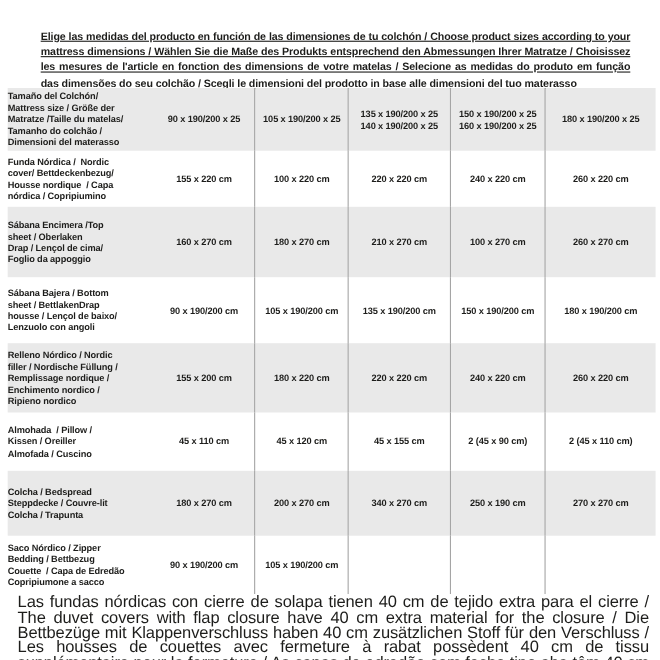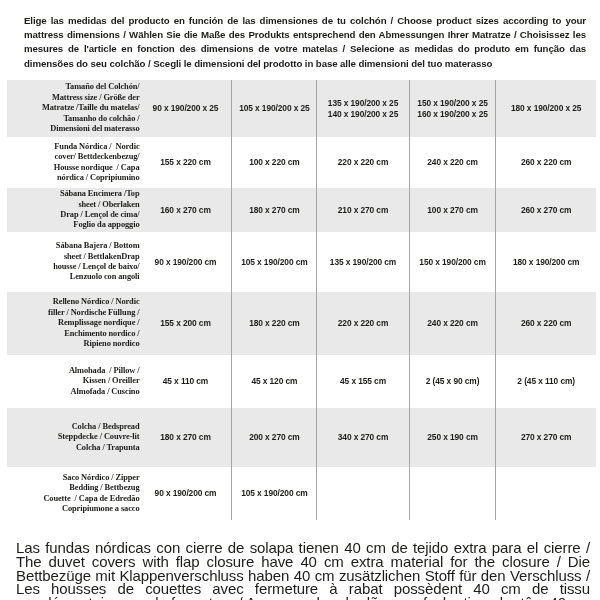--- a/index.html
+++ b/index.html
@@ -19,48 +19,48 @@
     width: 600px;
     height: 600px;
     overflow: hidden;
     background: #ffffff;
   }
   .intro {
     position: absolute;
     top: 10px;
     left: 20px;
     right: 10px;
-    margin: 4px;
+    margin: 17px;
     font-size: 9.7px;
     font-weight: bold;
     line-height: 14.2px;
     text-align: justify;
     letter-spacing: -0.1px;
+    text-decoration: underline;
   }
   table.size-table {
     position: absolute;
     top: 80px;
     left: 7px;
     width: 589px;
     border-collapse: collapse;
     table-layout: fixed;
   }
   table.size-table td {
     vertical-align: middle;
     font-weight: bold;
     font-size: 8.4px;
     line-height: 10.4px;
     padding: 0;
     letter-spacing: -0.1px;
   }
   td.lbl {
-    text-align: right;
+    text-align: left;
     padding-left: 11px;
     white-space: pre;
-    font-family: Liberation Serif, serif;
   }
   td.val {
     text-align: center;
     white-space: pre;
   }
   tr.shade {
     background: #e9e9e9;
   }
   
   table.size-table td + td + td {
@@ -114,21 +114,21 @@
           <td class="lbl">Funda Nórdica /  Nordic
 cover/ Bettdeckenbezug/
 Housse nordique  / Capa
 nórdica / Copripiumino</td>
           <td class="val">155 x 220 cm</td>
           <td class="val">100 x 220 cm</td>
           <td class="val">220 x 220 cm</td>
           <td class="val">240 x 220 cm</td>
           <td class="val">260 x 220 cm</td>
         </tr>
-        <tr class="shade" style="height: 44px; padding-left: 39px;">
+        <tr class="shade" style="height: 64px; padding-left: 39px;">
           <td class="lbl">Sábana Encimera /Top
 sheet / Oberlaken
 Drap / Lençol de cima/
 Foglio da appoggio</td>
           <td class="val">160 x 270 cm</td>
           <td class="val">180 x 270 cm</td>
           <td class="val">210 x 270 cm</td>
           <td class="val">100 x 270 cm</td>
           <td class="val">260 x 270 cm</td>
         </tr>

